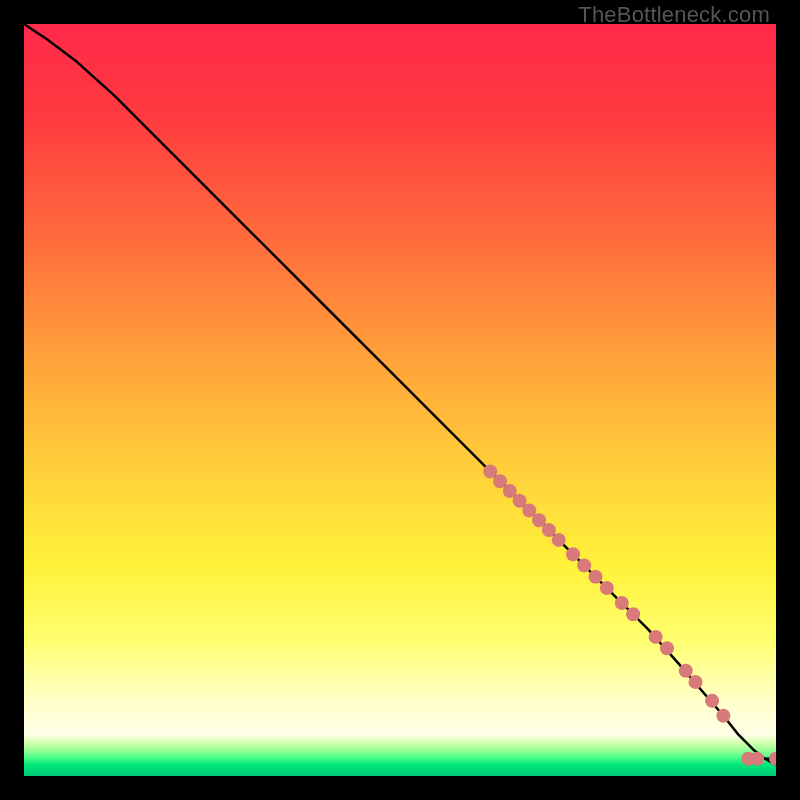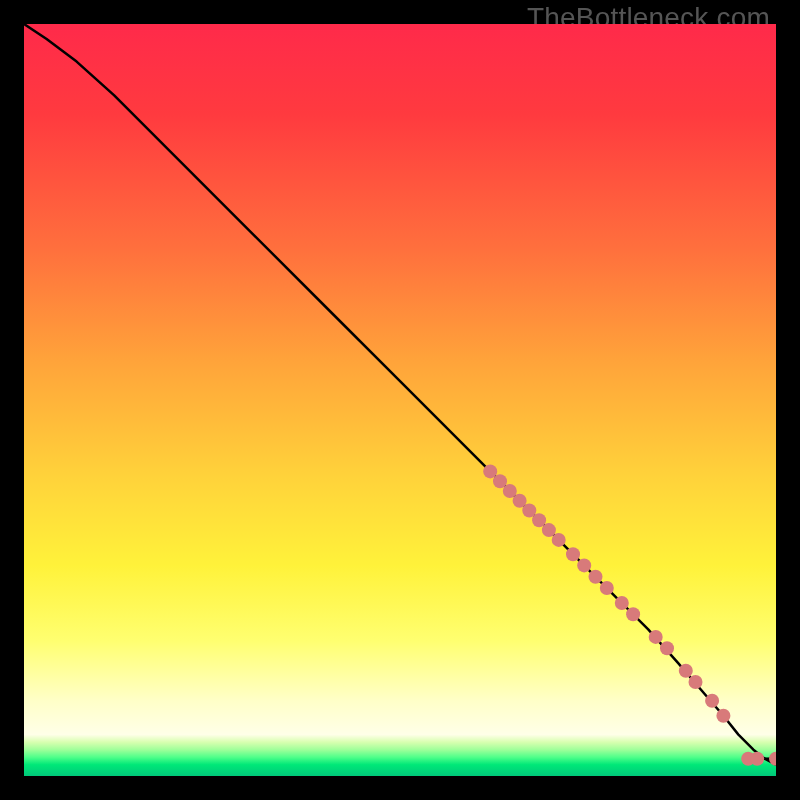--- a/index.html
+++ b/index.html
@@ -24,21 +24,21 @@
     left: 0;
     top: 0;
     width: 752px;
     height: 752px;
   }
   .watermark {
     position: absolute;
     top: 2px;
     right: 30px;
     color: #555;
-    font-size: 28px;
+    font-size: 22px;
     font-weight: 500;
     letter-spacing: 0.2px;
   }
   svg { display: block; }
 </style>
 </head>
 <body>
 
 <div class="watermark">TheBottleneck.com</div>
 

